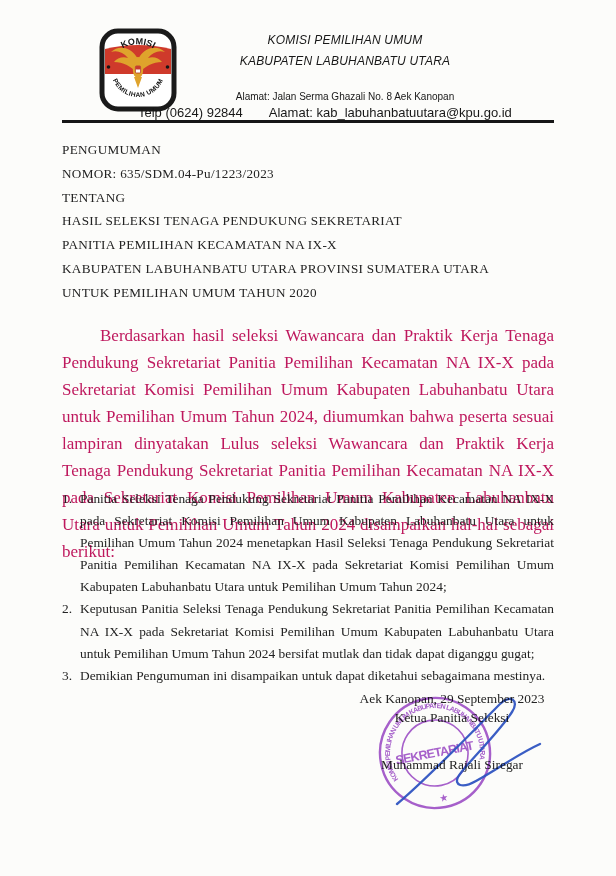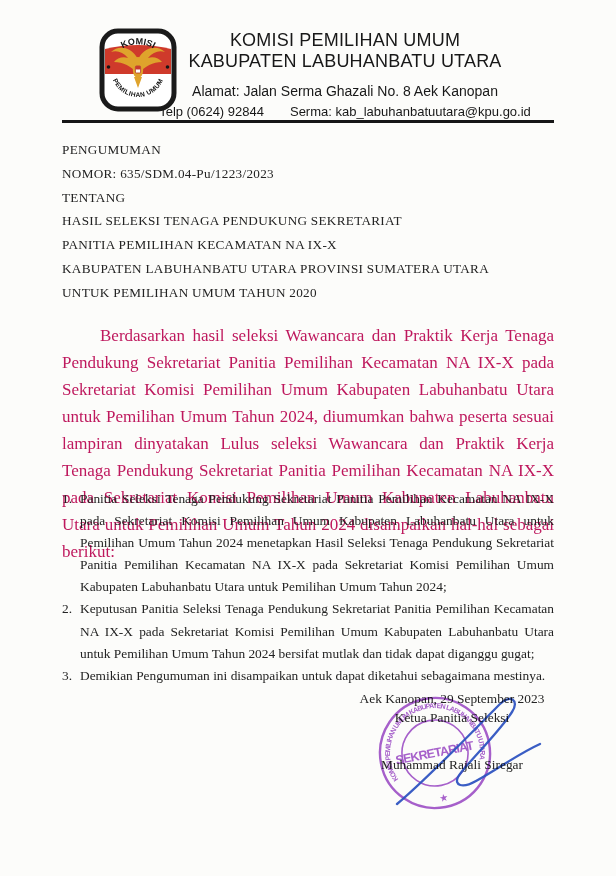--- a/index.html
+++ b/index.html
@@ -14,24 +14,24 @@
     overflow:hidden;
   }
   
   .logo { position:absolute; left:99px; top:28px; width:78px; height:84px; }
   .head-text {
     position:absolute; left:138px; top:30px; width:414px;
     text-align:center;
     font-family:"Liberation Sans", sans-serif;
     color:#181818;
   }
-  .org-line { font-size:18px; line-height:21px; letter-spacing:.2px; }
-  .addr-line { font-size:14px; line-height:16px; margin-top:11px; }
-  .contact-line { font-size:13px; line-height:16px; margin-top:5px;
-    display:flex; justify-content:center; gap:26px; }
+  .org-line { font-size:12px; line-height:21px; letter-spacing:.2px;font-style:italic; }
+  .addr-line { font-size:10px; line-height:16px; margin-top:17px; }
+  .contact-line { font-size:13px; line-height:16px; 
+    display:flex; gap:26px; }
   .rule { position:absolute; left:62px; top:120px; width:492px; height:3px; background:#161616; }
   
   .title-block {
     position:absolute; left:62px; top:138px; width:492px;
     text-align:left; font-size:13.2px; line-height:23.8px; letter-spacing:.3px;
     color:#232323;
   }
   
   .para {
     position:absolute; left:62px; top:322px; width:492px;
@@ -96,21 +96,21 @@
     <circle cx="68.5" cy="39" r="1.8" fill="#151515"></circle>
     <rect x="3" y="3" width="72" height="78" rx="16" fill="none" stroke="#1a1a1a" stroke-width="5"></rect>
   </svg>
 
   <div class="head-text">
     <div class="org-line">KOMISI PEMILIHAN UMUM</div>
     <div class="org-line">KABUPATEN LABUHANBATU UTARA</div>
     <div class="addr-line">Alamat: Jalan Serma Ghazali No. 8 Aek Kanopan</div>
     <div class="contact-line">
       <span>Telp (0624) 92844</span>
-      <span>Serma: kab_labuhanbatuutara@kpu.go.id</span>
+      <span>Alamat: kab_labuhanbatuutara@kpu.go.id</span>
     </div>
   </div>
 
   <div class="rule"></div>
 
   <div class="title-block">
     <div>PENGUMUMAN</div>
     <div>NOMOR: 635/SDM.04-Pu/1223/2023</div>
     <div>TENTANG</div>
     <div>HASIL SELEKSI TENAGA PENDUKUNG SEKRETARIAT</div>

